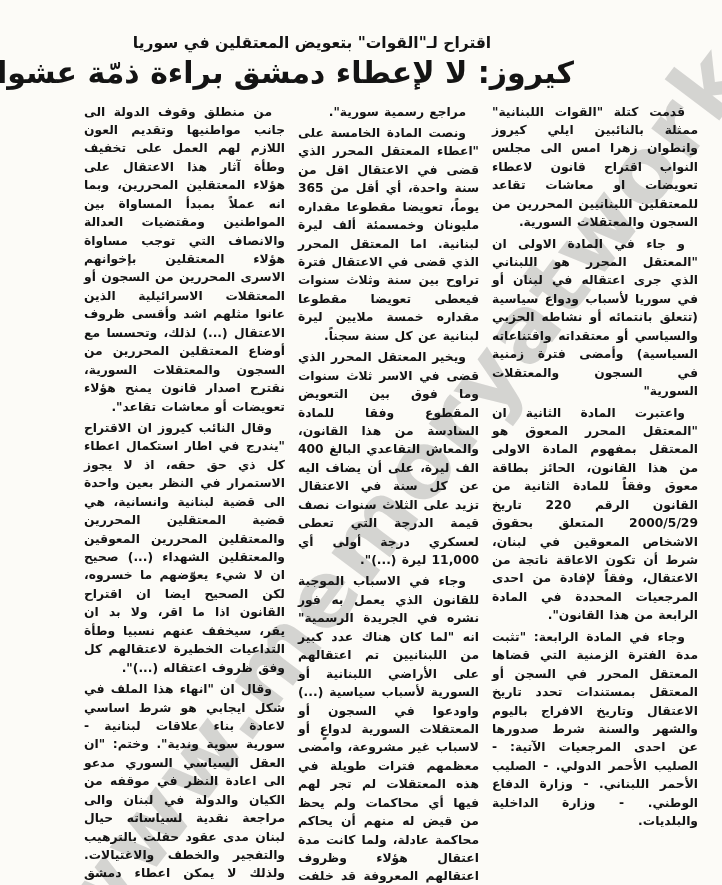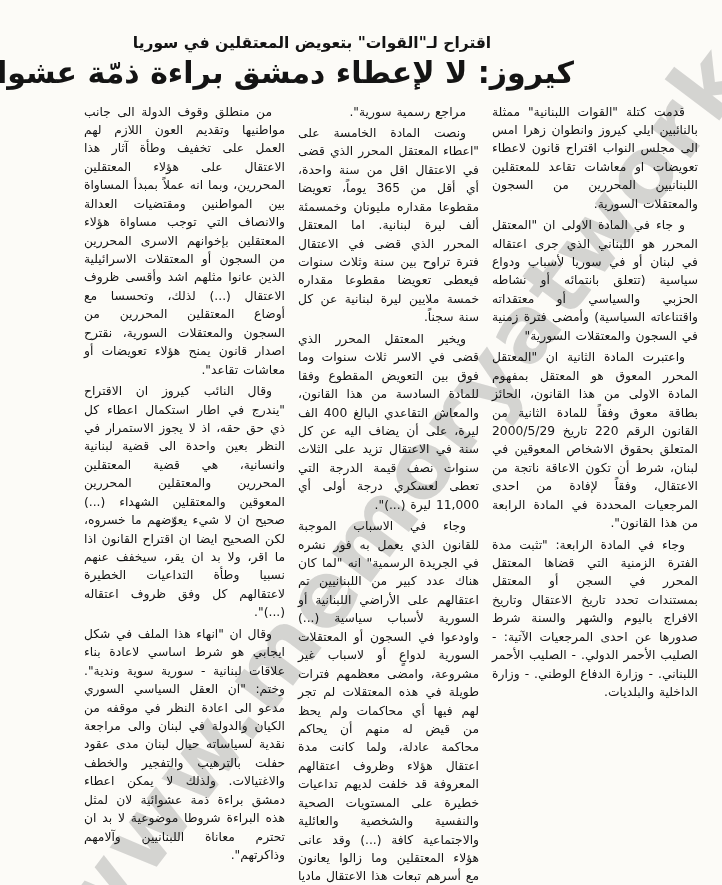--- a/index.html
+++ b/index.html
@@ -60,21 +60,21 @@
     align-items: flex-start;
   }
   .col { flex: 0 0 auto; }
   .col-right  { width: 206px; }
   .col-middle { width: 181px; }
   .col-left   { width: 201px; }
   .col p {
     margin: 0 0 3px 0;
     font-size: 12.3px;
     line-height: 1.5;
-    font-weight: normal;
+    font-weight: bold;
     text-align: justify;
     text-indent: 13px;
     word-spacing: 1px;
   }
   .source-credit {
     position: absolute;
     top: 816px;
     left: 132px;
     font-size: 20px;
     font-weight: bold;

